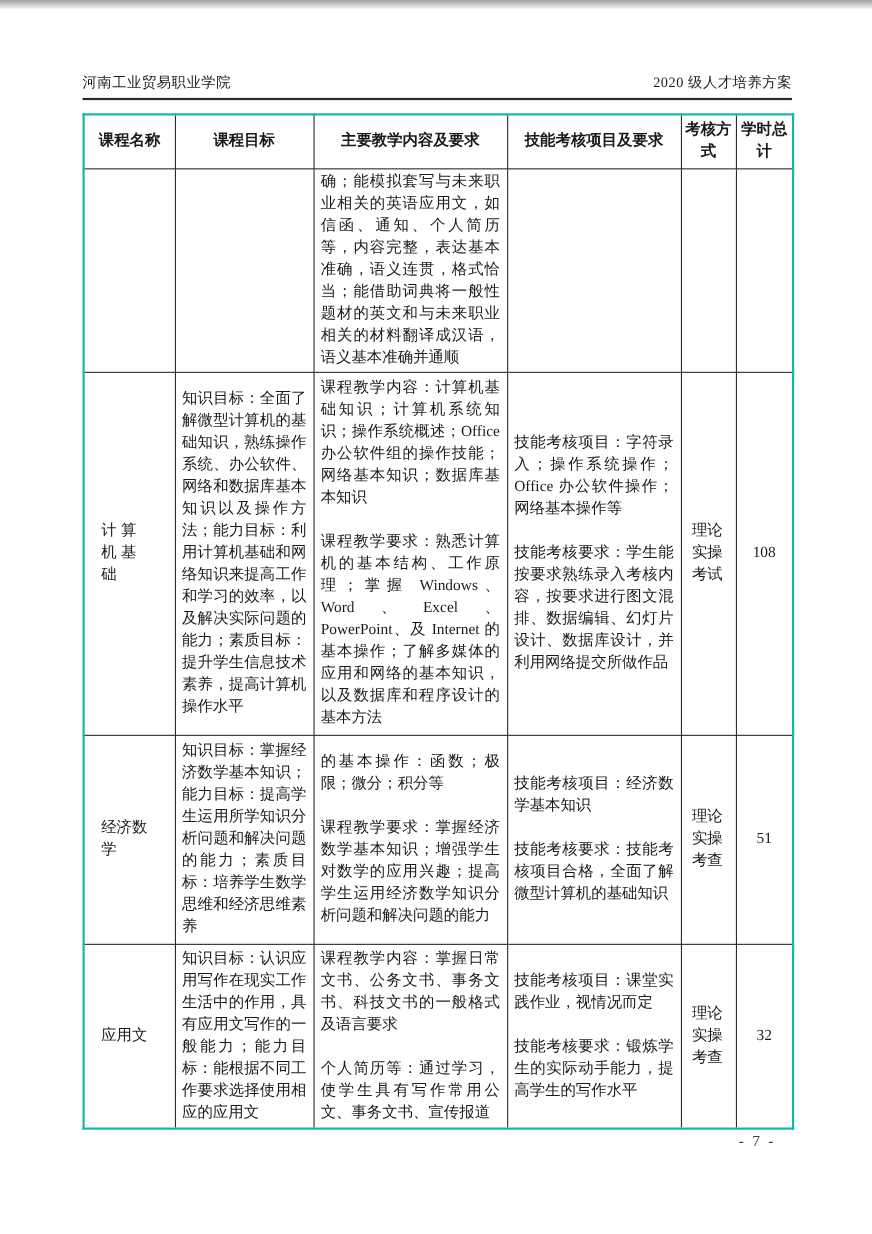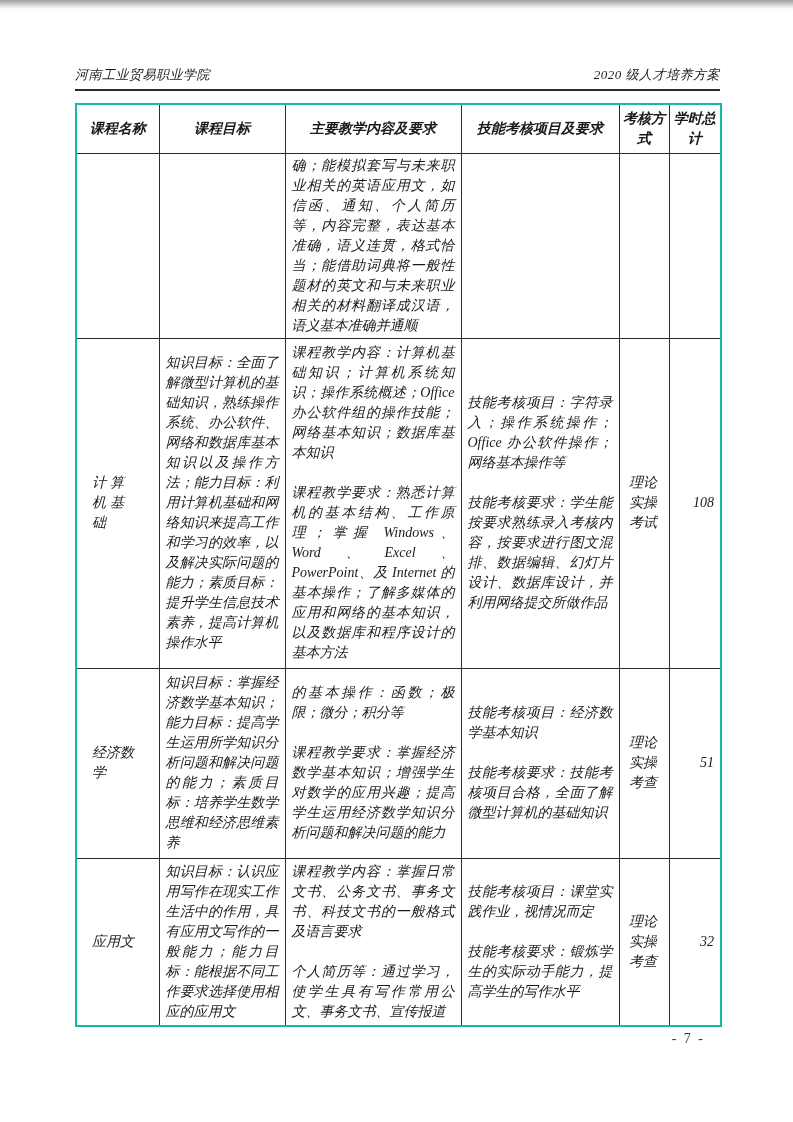--- a/index.html
+++ b/index.html
@@ -16,21 +16,20 @@
   }
   .scan-edge {
     position: absolute; top: 0; left: 0; right: 0; height: 9px;
     background: linear-gradient(to bottom, rgba(110,110,110,.65), rgba(255,255,255,0));
   }
   .content {
     position: absolute;
     left: 75px;
     top: 66px;
     width: 645px;
-    font-style: italic;
   }
   .doc-header {
     display: flex;
     justify-content: space-between;
     align-items: flex-end;
     font-size: 13px;
     padding-bottom: 5px;
     border-bottom: 2.5px solid #2b2b2b;
     letter-spacing: 0.5px;
   }
@@ -72,21 +71,21 @@
   td.method-cell {
     text-align: center;
     padding: 2px 0;
   }
   td.method-cell span {
     display: inline-block;
     width: 30px;
     text-align: left;
     word-break: break-all;
   }
-  td.hours-cell { text-align: right; }
+  td.hours-cell { text-align: center; }
   .doc-footer {
     position: absolute;
     top: 1031px;
     right: 88px;
     font-size: 14px;
     color: #3a3a3a;
     letter-spacing: 2px;
   }
 </style>
 </head>

